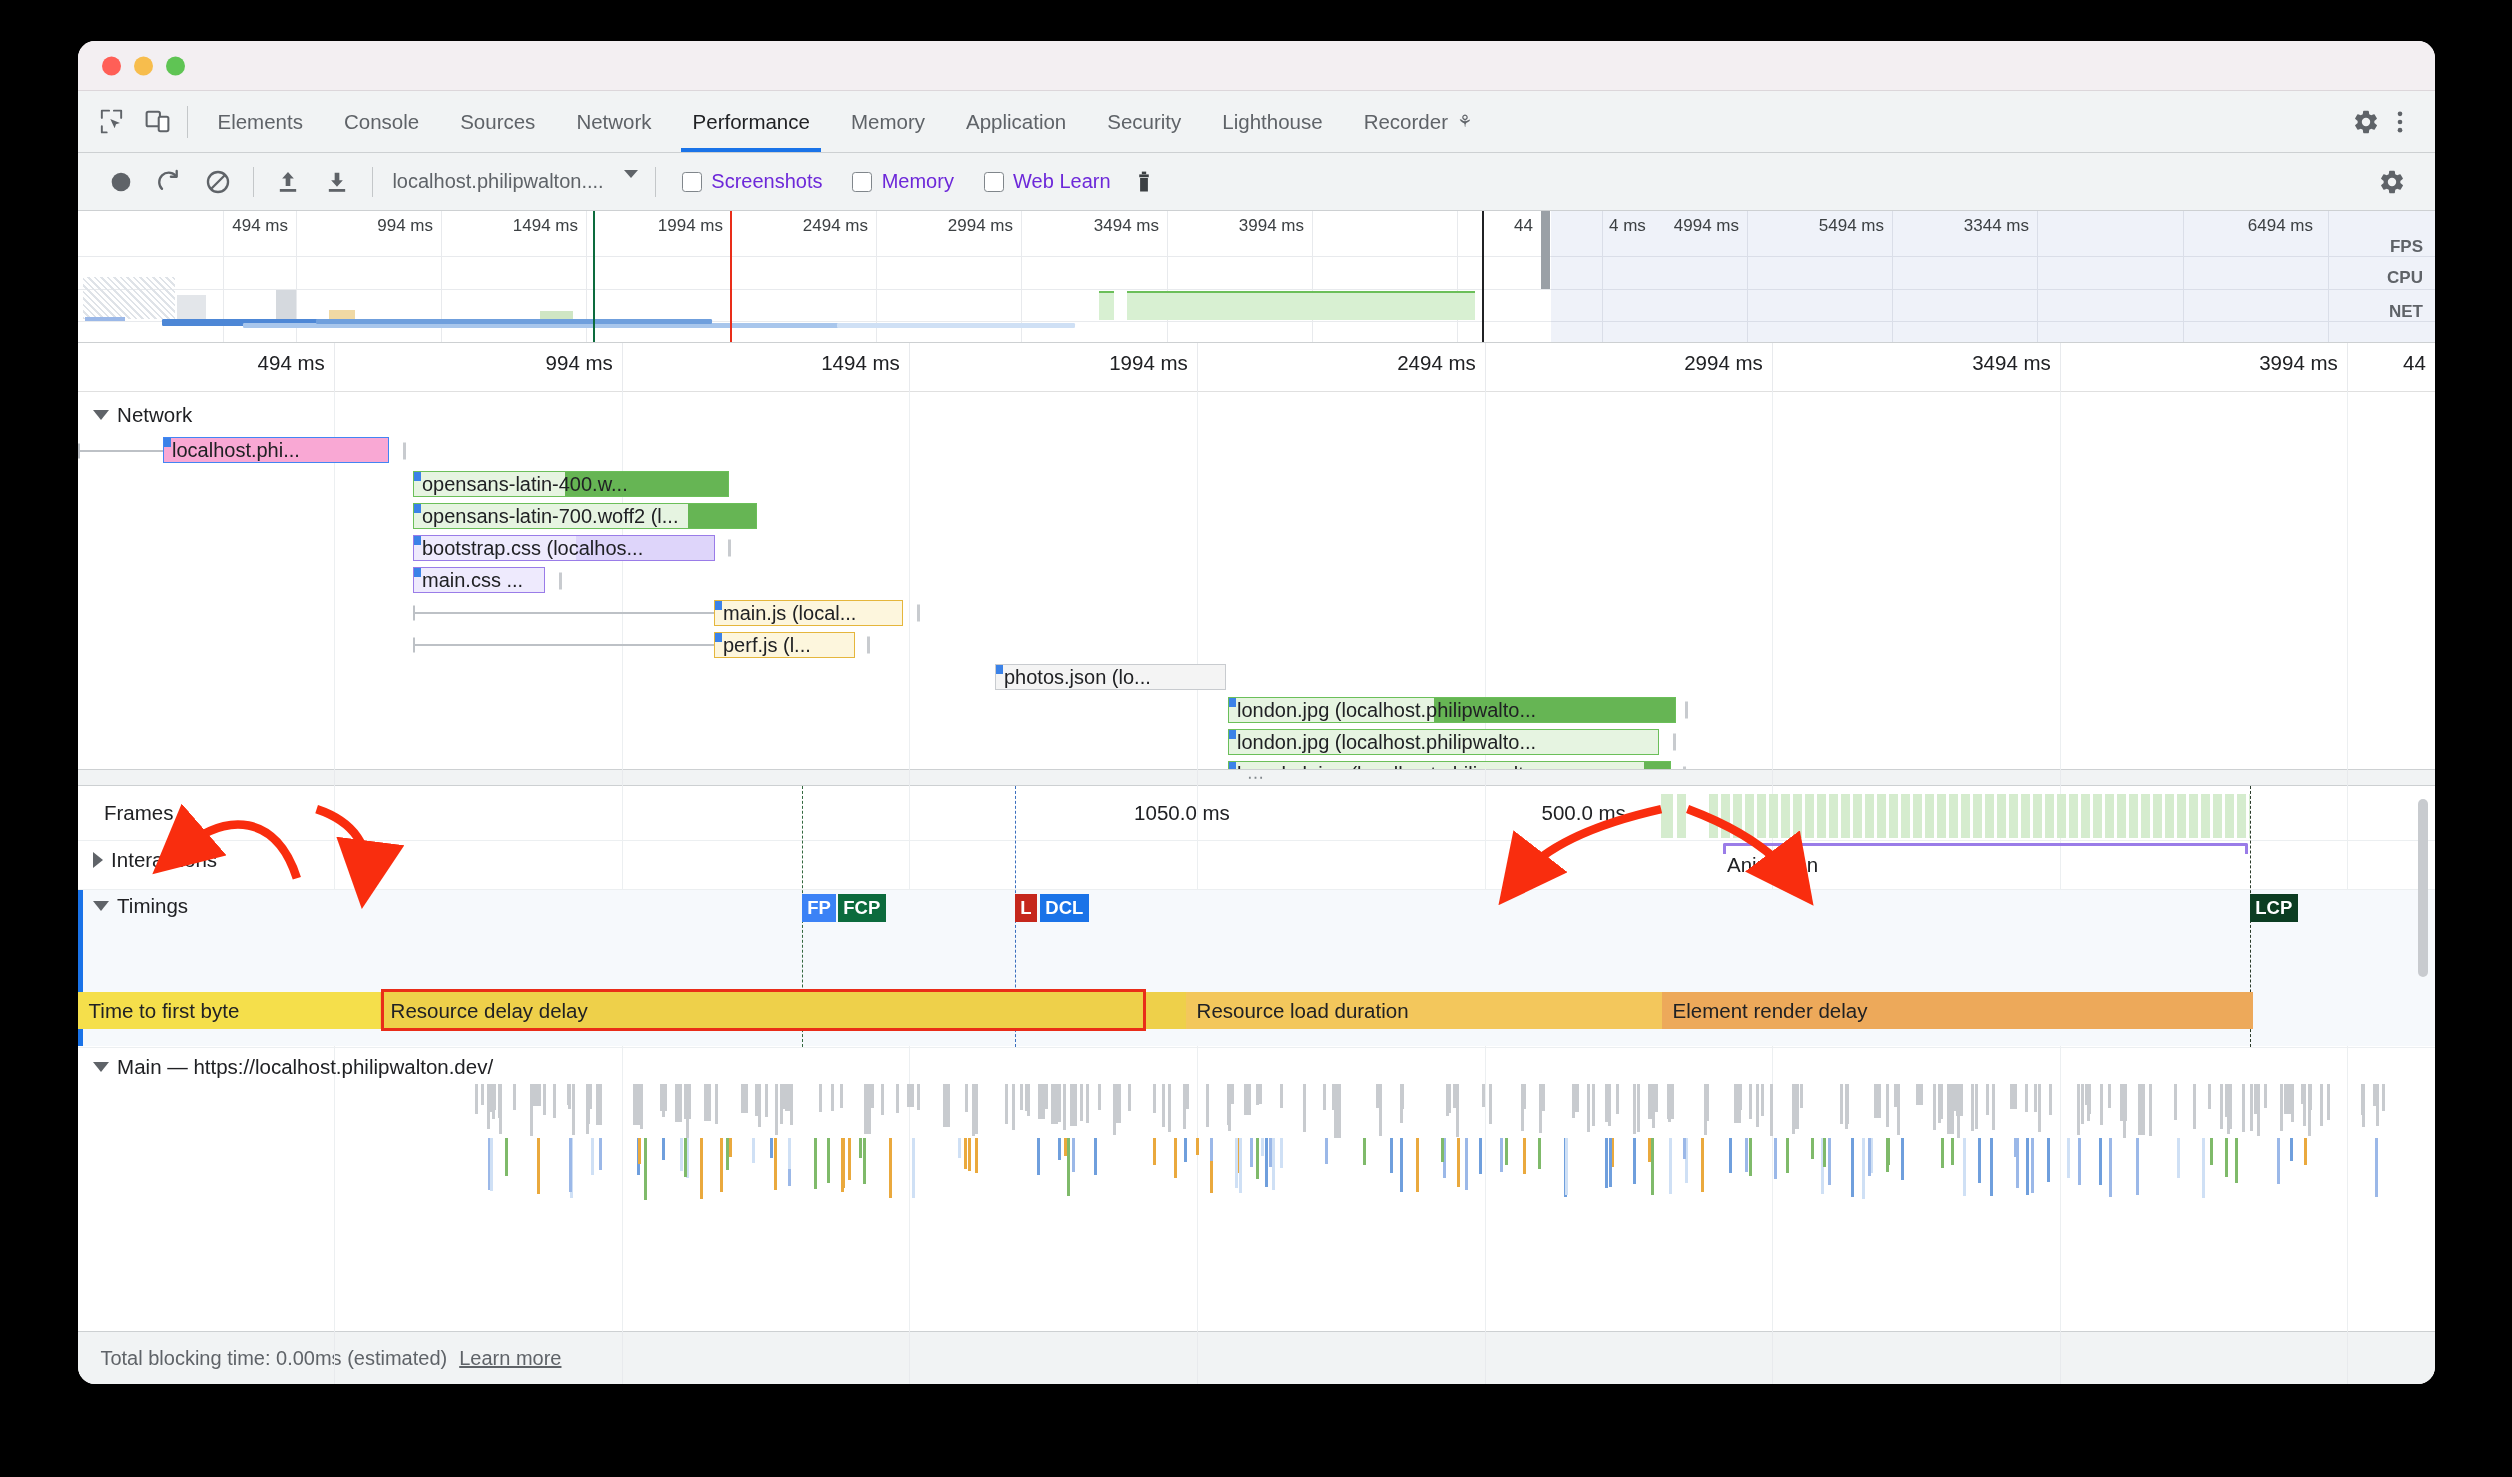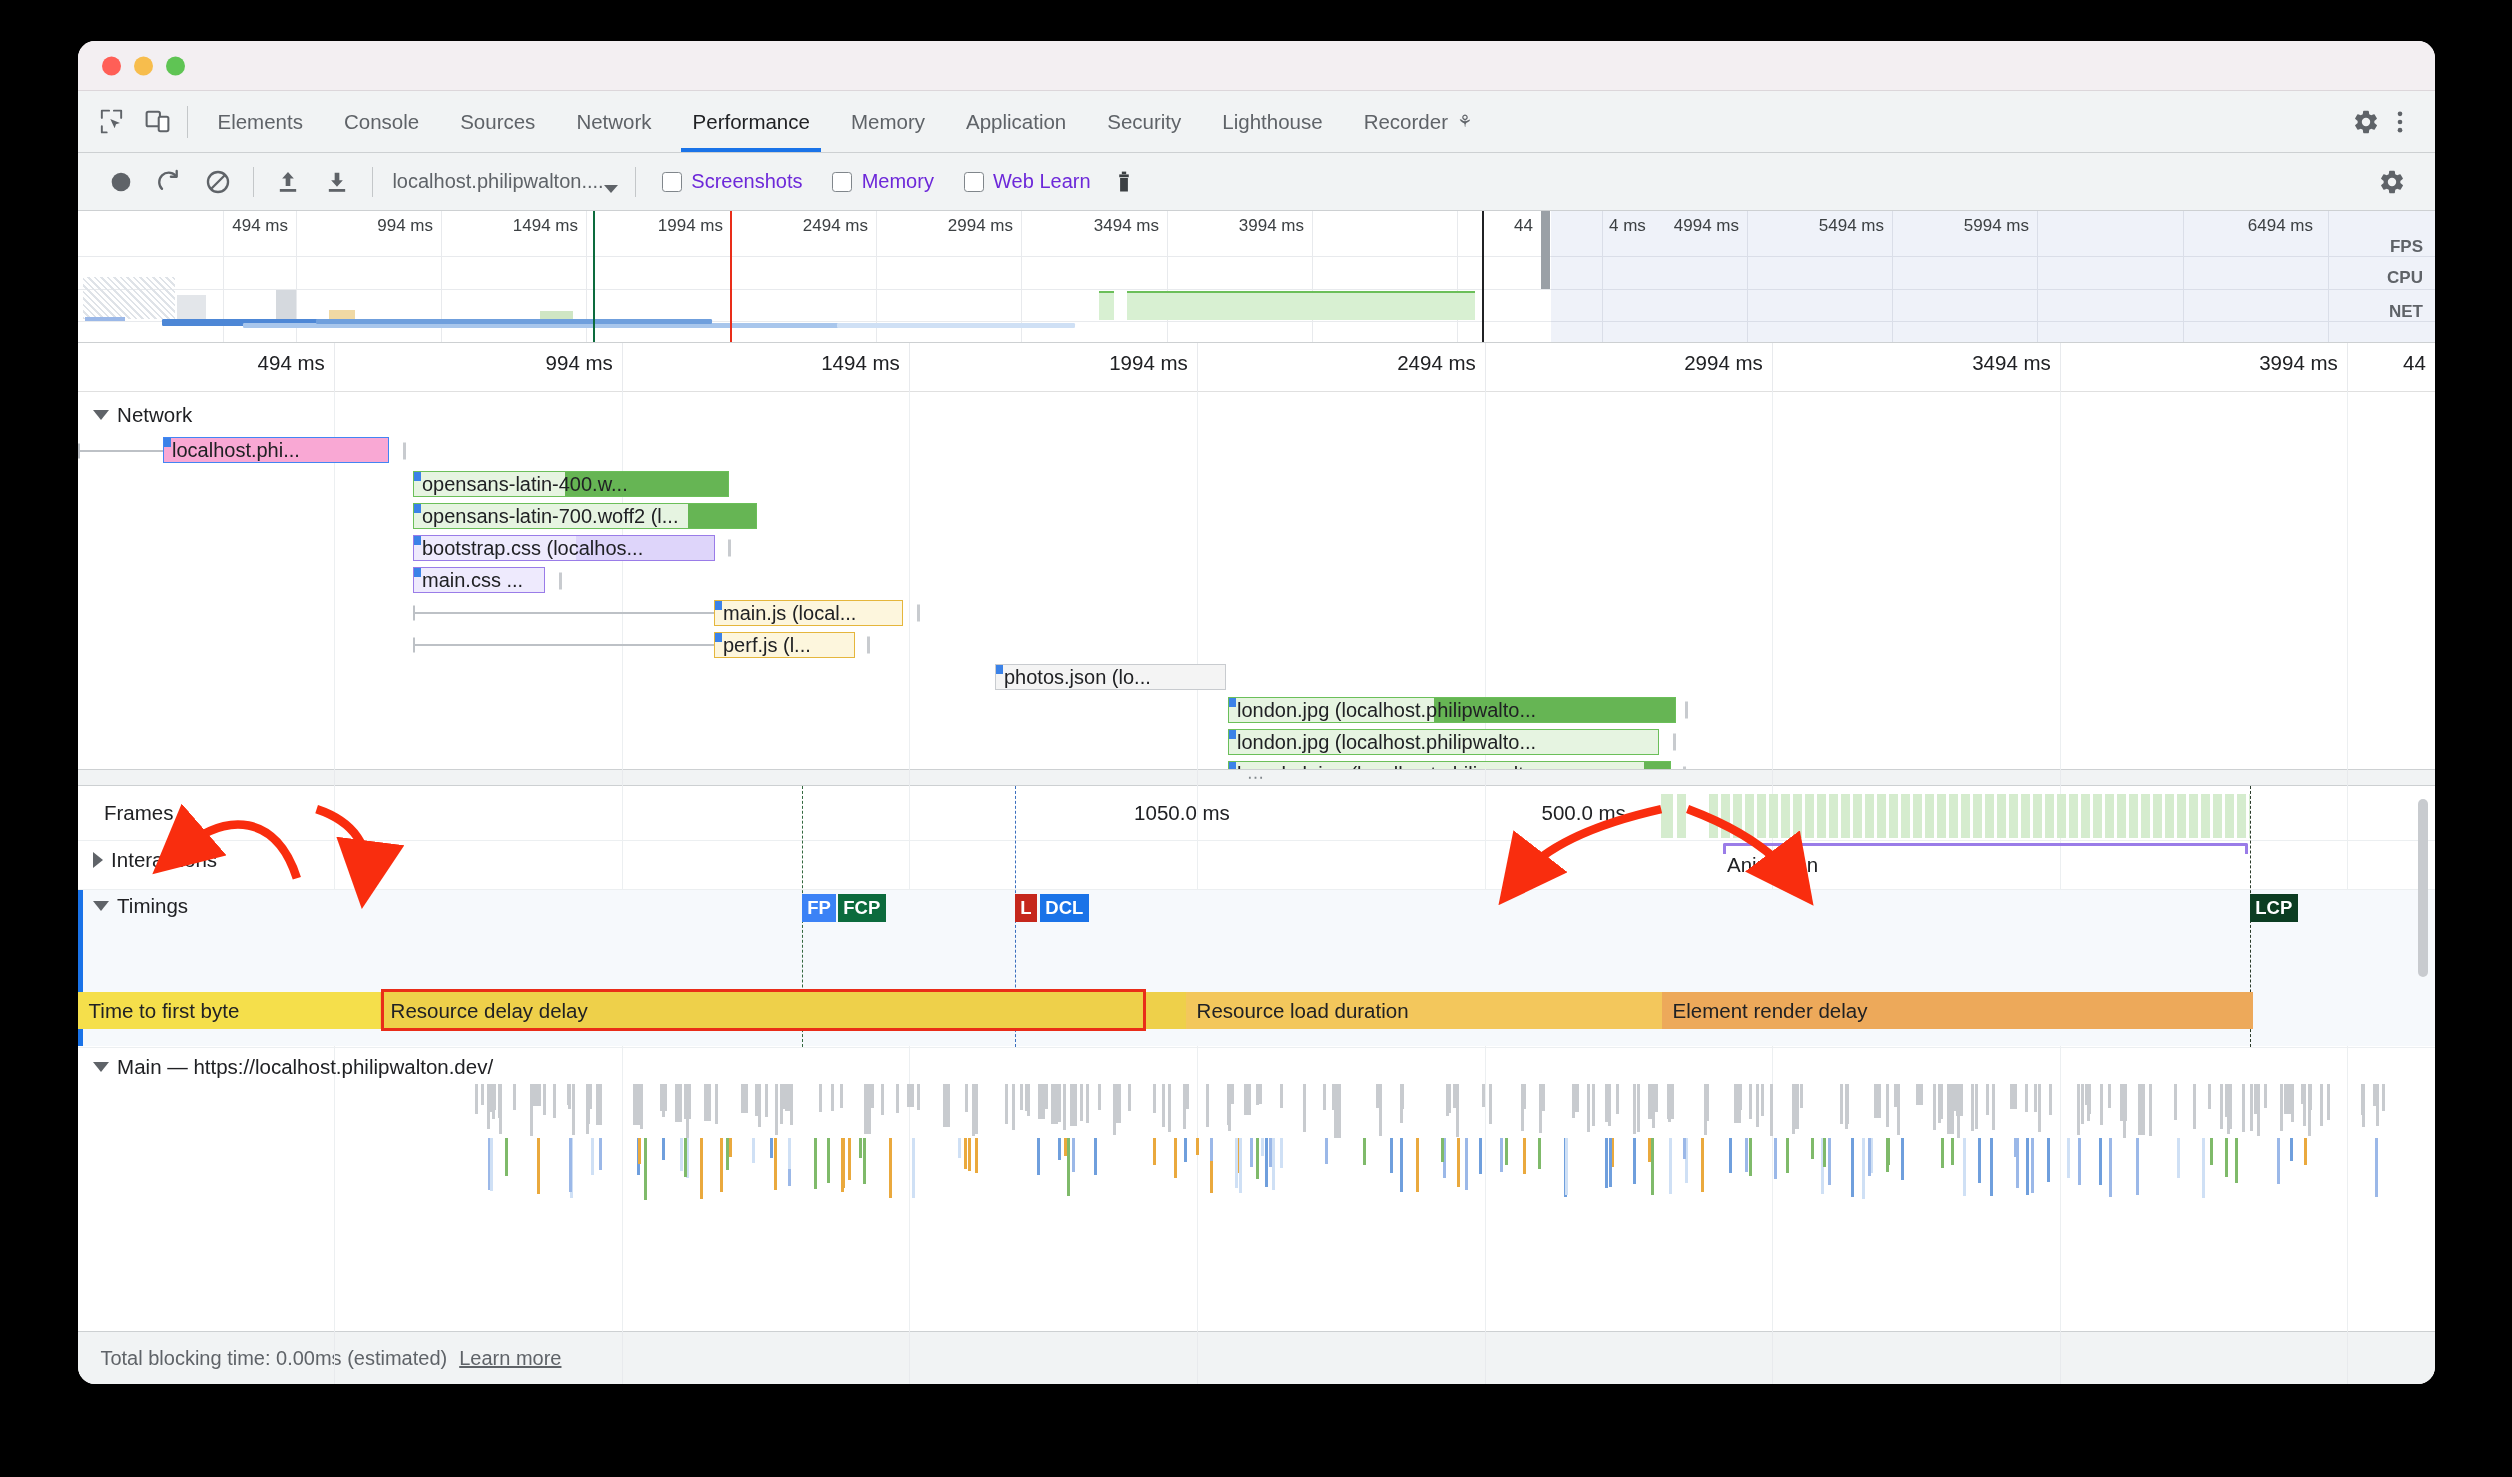--- a/index.html
+++ b/index.html
@@ -73,21 +73,21 @@
     height: 58px; flex: 0 0 58px;
     background: #f1f3f4;
     border-bottom: 0.7px solid #cdd0d2;
     display: flex; align-items: center;
     padding: 0 18.5px;
     gap: 0px;
   }
   .tool-btn { width: 38px; height: 38px; display: flex; align-items: center; justify-content: center; cursor: pointer; margin: 0 5.3px; }
   .vsep { width: 0.7px; height: 30px; background: #c4c7c9; margin: 0 10.6px; }
   .url-select {
-    display: flex; align-items: flex-end; 
+    display: flex; align-items: flex-start; gap: 20px;
     padding: 0 6.6px 0 9.2px; cursor: pointer;
   }
   .url-text { font-size: 20px; color: #5f6368; white-space: nowrap; }
   .caret-dn { width: 0; height: 0; border-left: 7.3px solid transparent; border-right: 7.3px solid transparent; border-top: 8.6px solid #5f6368; }
   .chk-group { display: flex; align-items: center; gap: 30px; margin-left: 16px; }
   .chk { display: flex; align-items: center; gap: 9.2px; cursor: pointer; }
   .chk-box { width: 20px; height: 20px; border: 1.3px solid #80868b; border-radius: 3.3px; background: #fff; }
   .chk-label { font-size: 20px; color: #6d28d9; white-space: nowrap; }
   .toolbar-right { margin-left: auto; display: flex; align-items: center; }
 
@@ -390,21 +390,21 @@
     <div class="ov-tick-label" style="left:508px">1494 ms</div>
     <div class="ov-tick-label" style="left:653px">1994 ms</div>
     <div class="ov-tick-label" style="left:798px">2494 ms</div>
     <div class="ov-tick-label" style="left:943px">2994 ms</div>
     <div class="ov-tick-label" style="left:1089px">3494 ms</div>
     <div class="ov-tick-label" style="left:1234px">3994 ms</div>
     <div class="ov-tick-label" style="left:1463px">44</div>
     <div class="ov-tick-label" style="left:1531px;transform:none;padding:0">4 ms</div>
     <div class="ov-tick-label" style="left:1669px">4994 ms</div>
     <div class="ov-tick-label" style="left:1814px">5494 ms</div>
-    <div class="ov-tick-label" style="left:1959px">5994 ms</div>
+    <div class="ov-tick-label" style="left:1959px">3344 ms</div>
     <div class="ov-tick-label" style="left:2243px">6494 ms</div>
 
     <div class="ov-axis-label" style="top:26px">FPS</div>
     <div class="ov-axis-label" style="top:57px">CPU</div>
     <div class="ov-axis-label" style="top:91px">NET</div>
   </div>
 
   <div class="mainruler">
     <div class="mr-tick" style="left:256px"></div>
     <div class="mr-tick" style="left:544px"></div>

